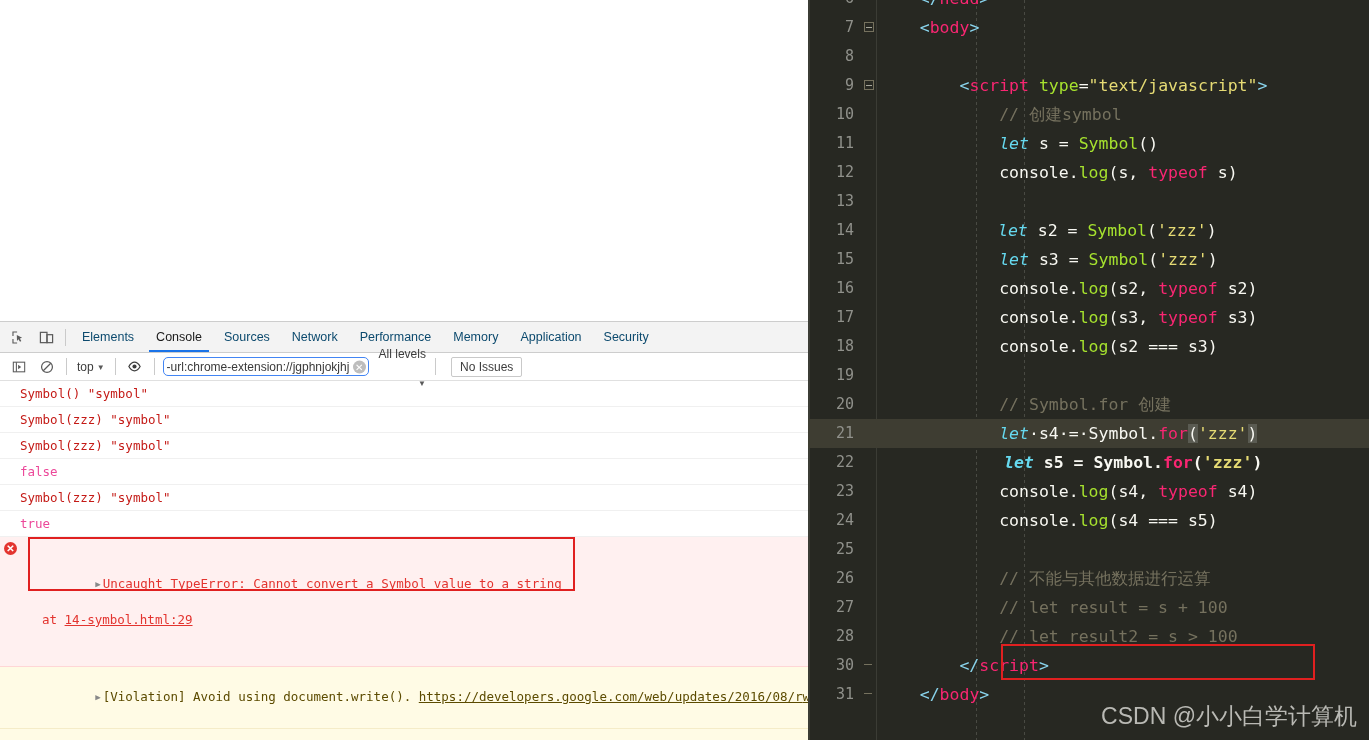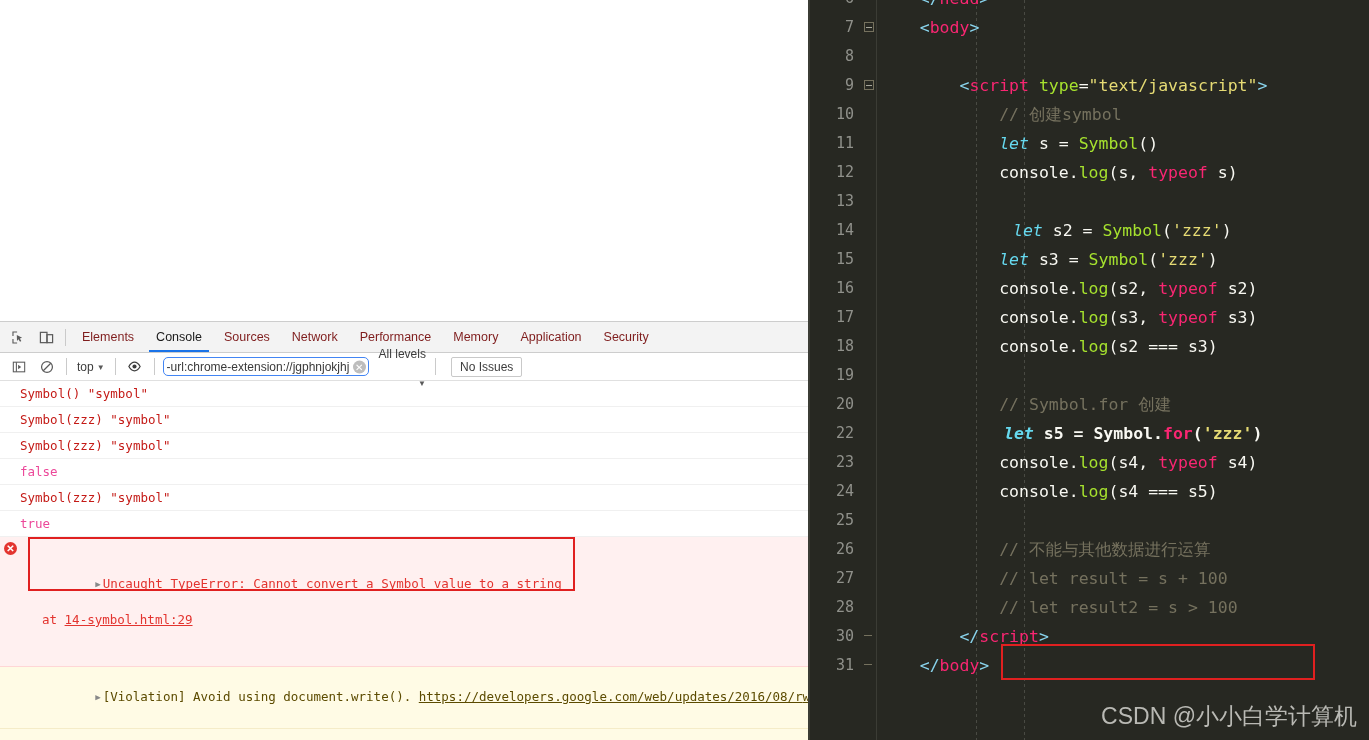--- a/index.html
+++ b/index.html
@@ -45,21 +45,21 @@
     width: 28px; height: 26px;
     display: flex; align-items: center; justify-content: center;
     cursor: pointer;
   }
   .dt-vsep { width: 1px; height: 17px; background: #cacaca; margin: 0 5px; }
   .dt-tab {
     position: relative;
     height: 30px; line-height: 30px;
     padding: 0 11px;
     font-size: 12.5px;
-    color: #7f1d1d;
+    color: #0c4a6e;
     cursor: pointer;
     white-space: nowrap;
   }
   .dt-tab.active { color: #1a1a1a; }
   .dt-tab.active::after {
     content: ""; position: absolute;
     left: 4px; right: 4px; bottom: 0; height: 2px;
     background: #1a73e8;
   }
 
@@ -359,27 +359,28 @@
     <div class="iguide" style="left:216px"></div>
     <div id="code-body">
         <div class="code-row" style="margin-top: -16px;"><div class="gutter">6</div><div class="code-text" style="left: 111.72px;"><span class="t-punct">&lt;/</span><span class="t-tag">head</span><span class="t-punct">&gt;</span></div></div>
         <div class="code-row"><div class="gutter">7</div><div class="fold"></div><div class="code-text" style="left: 111.72px;"><span class="t-punct">&lt;</span><span class="t-tag">body</span><span class="t-punct">&gt;</span></div></div>
         <div class="code-row"><div class="gutter">8</div><div class="code-text" style="left: 72px;"></div></div>
         <div class="code-row"><div class="gutter">9</div><div class="fold"></div><div class="code-text" style="left: 151.44px;"><span class="t-punct">&lt;</span><span class="t-tag">script</span><span class="t-plain"> </span><span class="t-attr">type</span><span class="t-plain">=</span><span class="t-str">"text/javascript"</span><span class="t-punct">&gt;</span></div></div>
         <div class="code-row"><div class="gutter">10</div><div class="code-text" style="left: 191.16px;"><span class="t-comment">// 创建symbol</span></div></div>
         <div class="code-row"><div class="gutter">11</div><div class="code-text" style="left: 191.16px;"><span class="t-kw">let</span><span class="t-plain"> s = </span><span class="t-fn">Symbol</span><span class="t-plain">()</span></div></div>
         <div class="code-row"><div class="gutter">12</div><div class="code-text" style="left: 191.16px;"><span class="t-plain">console.</span><span class="t-fn">log</span><span class="t-plain">(s, </span><span class="t-op">typeof</span><span class="t-plain"> s)</span></div></div>
         <div class="code-row"><div class="gutter">13</div><div class="code-text" style="left: 72px;"></div></div>
-        <div class="code-row"><div class="gutter">14</div><div class="code-text" style="left: 205px;"><span class="t-kw">let</span><span class="t-plain"> s2 = </span><span class="t-fn">Symbol</span><span class="t-plain">(</span><span class="t-str">'zzz'</span><span class="t-plain">)</span></div></div>
+        <div class="code-row"><div class="gutter">14</div><div class="code-text" style="left: 190px;"><span class="t-kw">let</span><span class="t-plain"> s2 = </span><span class="t-fn">Symbol</span><span class="t-plain">(</span><span class="t-str">'zzz'</span><span class="t-plain">)</span></div></div>
         <div class="code-row"><div class="gutter">15</div><div class="code-text" style="left: 191.16px;"><span class="t-kw">let</span><span class="t-plain"> s3 = </span><span class="t-fn">Symbol</span><span class="t-plain">(</span><span class="t-str">'zzz'</span><span class="t-plain">)</span></div></div>
         <div class="code-row"><div class="gutter">16</div><div class="code-text" style="left: 191.16px;"><span class="t-plain">console.</span><span class="t-fn">log</span><span class="t-plain">(s2, </span><span class="t-op">typeof</span><span class="t-plain"> s2)</span></div></div>
         <div class="code-row"><div class="gutter">17</div><div class="code-text" style="left: 191.16px;"><span class="t-plain">console.</span><span class="t-fn">log</span><span class="t-plain">(s3, </span><span class="t-op">typeof</span><span class="t-plain"> s3)</span></div></div>
         <div class="code-row"><div class="gutter">18</div><div class="code-text" style="left: 191.16px;"><span class="t-plain">console.</span><span class="t-fn">log</span><span class="t-plain">(s2 === s3)</span></div></div>
         <div class="code-row"><div class="gutter">19</div><div class="code-text" style="left: 72px;"></div></div>
         <div class="code-row"><div class="gutter">20</div><div class="code-text" style="left: 191.16px;"><span class="t-comment">// Symbol.for 创建</span></div></div>
+        <div class="code-row active"><div class="gutter">21</div><div class="code-text" style="left: 191.16px;"><span class="t-kw">let</span><span class="t-plain">·s4·=·</span><span class="t-plain">Symbol.</span><span class="t-op">for</span><span class="t-bracket">(</span><span class="t-str">'zzz'</span><span class="t-bracket">)</span></div></div>
         <div class="code-row"><div class="gutter">22</div><div class="code-text" style="left: 196px; font-weight: bold;"><span class="t-kw">let</span><span class="t-plain"> s5 = </span><span class="t-plain">Symbol.</span><span class="t-op">for</span><span class="t-plain">(</span><span class="t-str">'zzz'</span><span class="t-plain">)</span></div></div>
         <div class="code-row"><div class="gutter">23</div><div class="code-text" style="left: 191.16px;"><span class="t-plain">console.</span><span class="t-fn">log</span><span class="t-plain">(s4, </span><span class="t-op">typeof</span><span class="t-plain"> s4)</span></div></div>
         <div class="code-row"><div class="gutter">24</div><div class="code-text" style="left: 191.16px;"><span class="t-plain">console.</span><span class="t-fn">log</span><span class="t-plain">(s4 === s5)</span></div></div>
         <div class="code-row"><div class="gutter">25</div><div class="code-text" style="left: 72px;"></div></div>
         <div class="code-row"><div class="gutter">26</div><div class="code-text" style="left: 191.16px;"><span class="t-comment">// 不能与其他数据进行运算</span></div></div>
         <div class="code-row"><div class="gutter">27</div><div class="code-text" style="left: 191.16px;"><span class="t-comment">// let result = s + 100</span></div></div>
         <div class="code-row"><div class="gutter">28</div><div class="code-text" style="left: 191.16px;"><span class="t-comment">// let result2 = s &gt; 100</span></div></div>
         <div class="code-row"><div class="gutter">30</div><div class="fold dash"></div><div class="code-text" style="left: 151.44px;"><span class="t-punct">&lt;/</span><span class="t-tag">script</span><span class="t-punct">&gt;</span></div></div>
         <div class="code-row"><div class="gutter">31</div><div class="fold dash"></div><div class="code-text" style="left: 111.72px;"><span class="t-punct">&lt;/</span><span class="t-tag">body</span><span class="t-punct">&gt;</span></div></div>
       </div>

